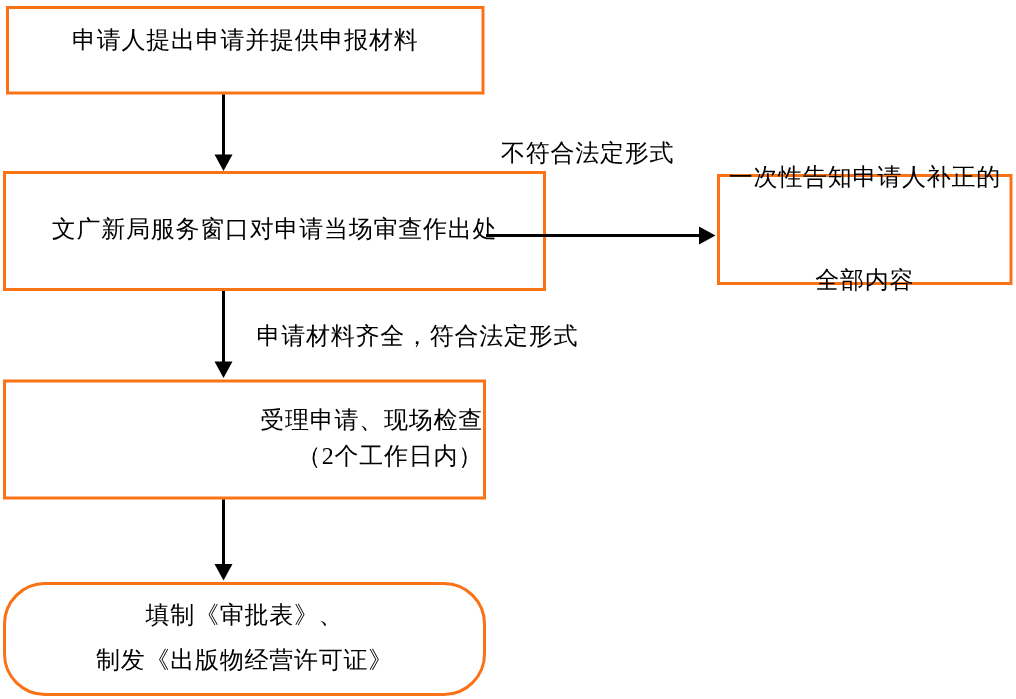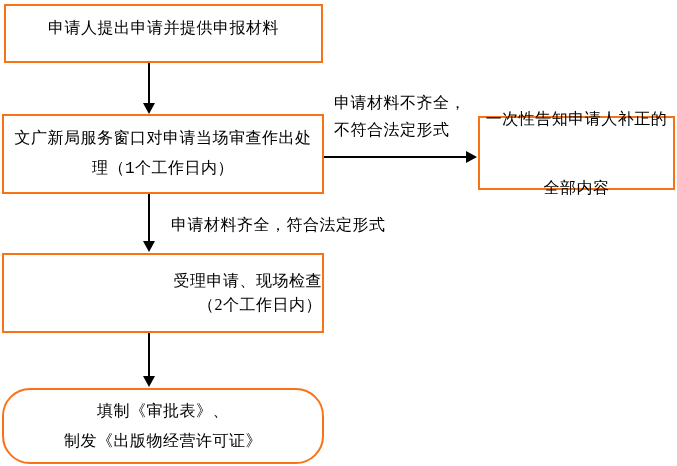--- a/index.html
+++ b/index.html
@@ -53,21 +53,21 @@
     border-top: 11px solid #000000;
   }
   .head-right {
     position: absolute;
     width: 0; height: 0;
     border-top: 6px solid transparent;
     border-bottom: 6px solid transparent;
     border-left: 11px solid #000000;
   }
   #box-apply   { left: 4px;   top: 4px;   width: 319px; height: 59px; padding-bottom: 12px; }
-  #box-review  { left: 2px;   top: 114px; width: 322px; height: 80px; font-family: Liberation Mono, monospace; }
+  #box-review  { left: 2px;   top: 114px; width: 362px; height: 80px; }
   #box-notify  { left: 478px; top: 116px; width: 197px; height: 74px; gap: 39px; }
   #box-accept  { left: 2px;   top: 253px; width: 322px; height: 80px; line-height: 24px; align-items: flex-end; }
   #box-issue   { left: 2px;   top: 388px; width: 322px; height: 76px; border-radius: 28px; }
 
   #arrow1-stem { left: 148px; top: 63px;  height: 42px; }
   #arrow1-head { left: 143px; top: 103px; }
   #arrow2-stem { left: 324px; top: 156px; width: 143px; }
   #arrow2-head { left: 466px; top: 151px; }
   #arrow3-stem { left: 148px; top: 194px; height: 48px; }
   #arrow3-head { left: 143px; top: 241px; }
@@ -81,21 +81,20 @@
 <body>
 
 <div class="canvas">
 
   <div class="fc-box" id="box-apply">
     <div>申请人提出申请并提供申报材料</div>
   </div>
 
   <div class="fc-box" id="box-review">
     <div>文广新局服务窗口对申请当场审查作出处</div>
-    <div>理（1个工作日内）</div>
   </div>
 
   <div class="fc-box" id="box-notify">
     <div>一次性告知申请人补正的</div>
     <div>全部内容</div>
   </div>
 
   <div class="fc-box" id="box-accept">
     <div>受理申请、现场检查</div>
     <div>（2个工作日内）</div>
@@ -112,21 +111,20 @@
   <div class="stem-h" id="arrow2-stem"></div>
   <div class="head-right" id="arrow2-head"></div>
 
   <div class="stem-v" id="arrow3-stem"></div>
   <div class="head-down" id="arrow3-head"></div>
 
   <div class="stem-v" id="arrow4-stem"></div>
   <div class="head-down" id="arrow4-head"></div>
 
   <div class="fc-label" id="label-incomplete">
-    <div>申请材料不齐全，</div>
     <div>不符合法定形式</div>
   </div>
 
   <div class="fc-label" id="label-complete">
     <div>申请材料齐全，符合法定形式</div>
   </div>
 
 </div>
 
 </body></html>

